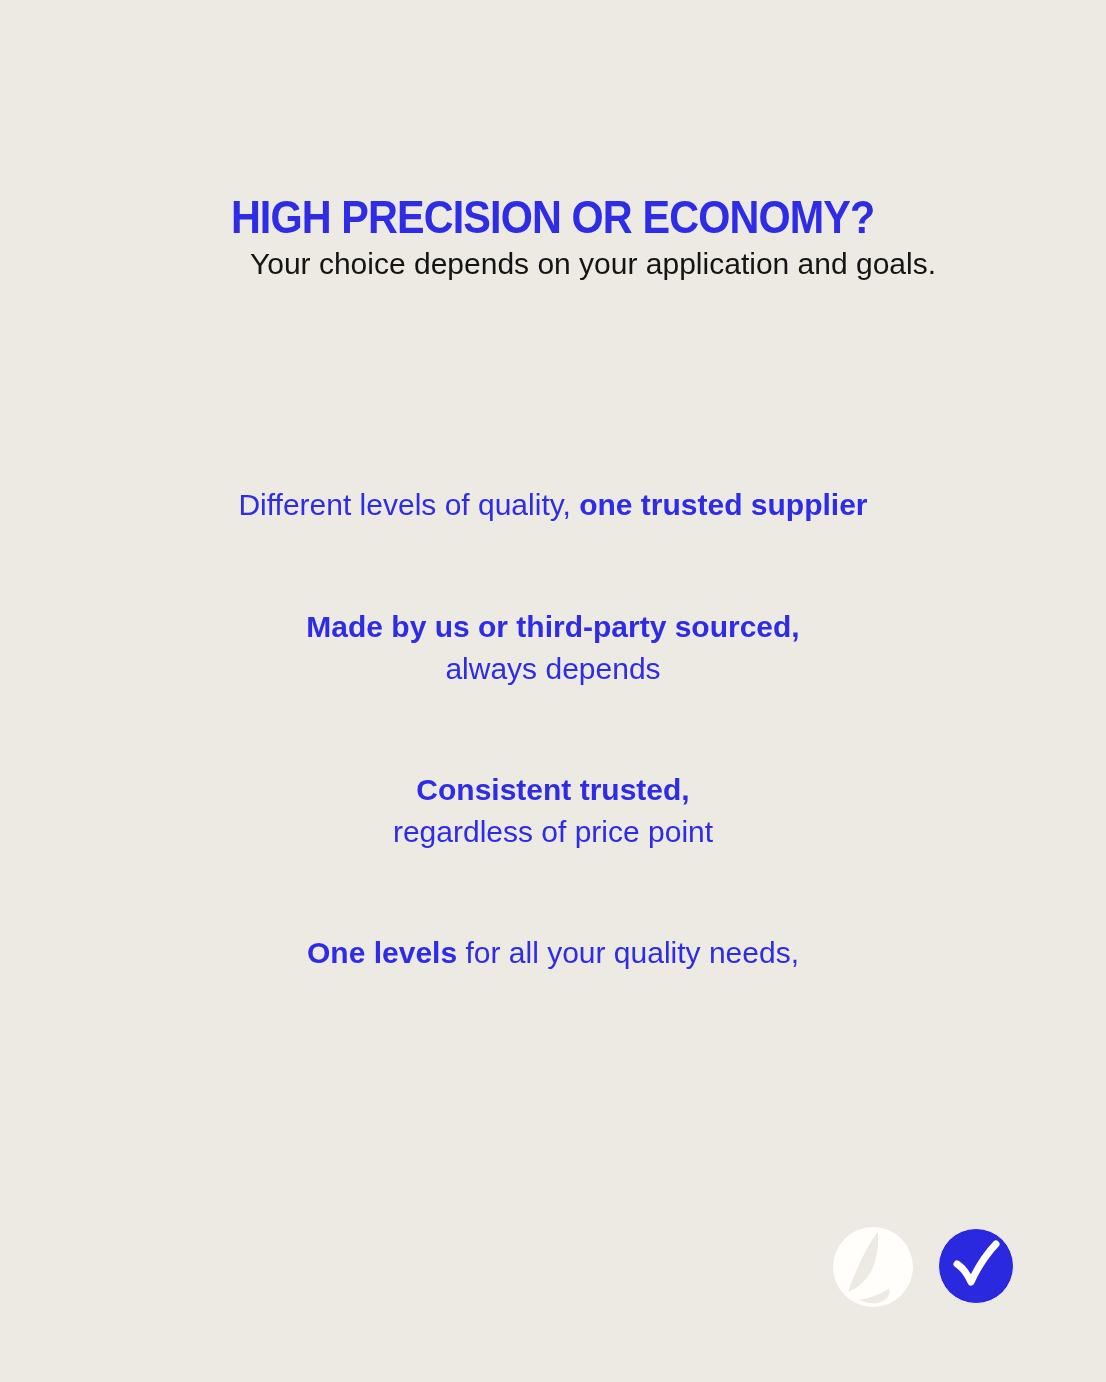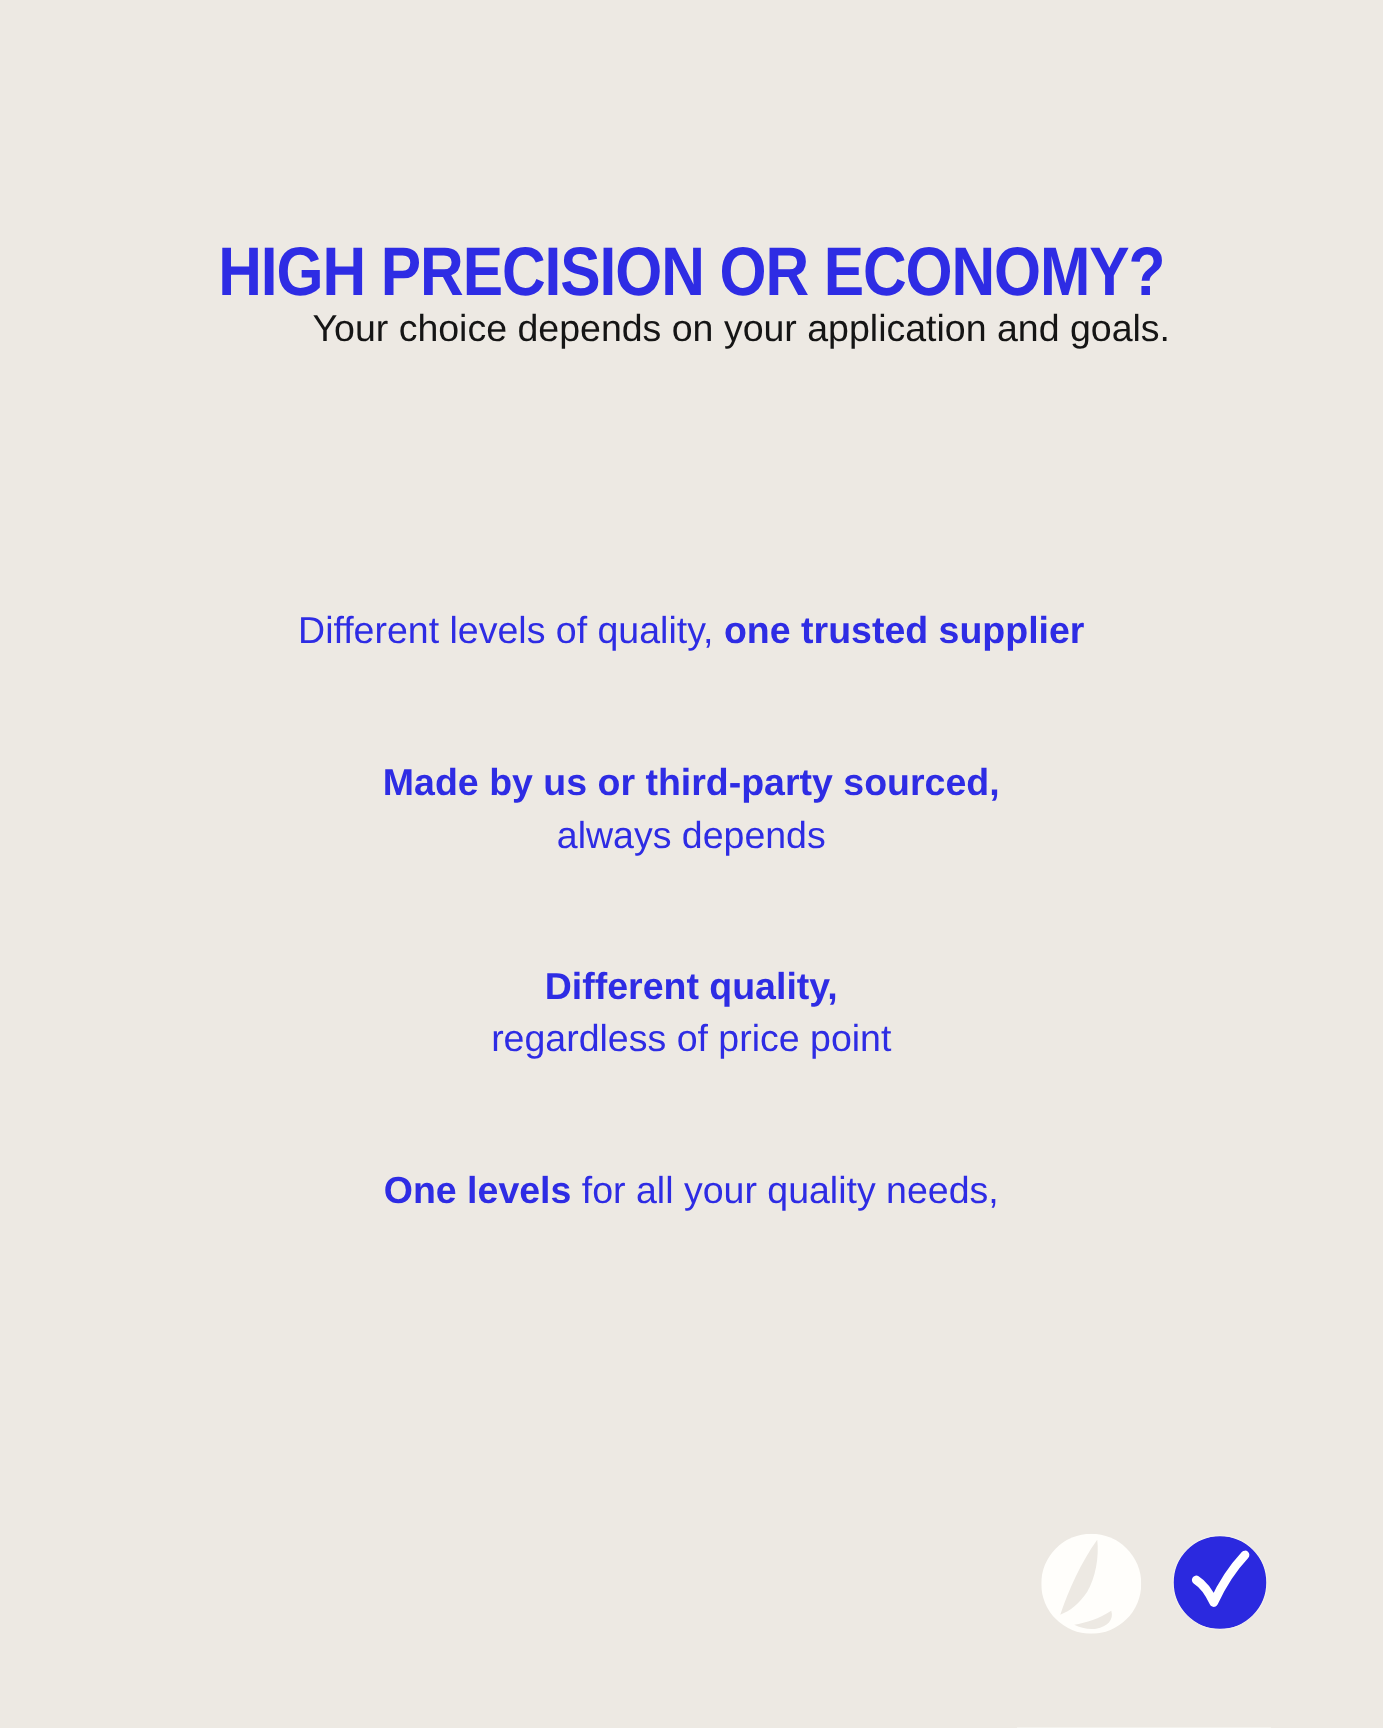--- a/index.html
+++ b/index.html
@@ -13,21 +13,21 @@
   }
   .center-abs {
     position: absolute;
     left: 0;
     width: 100%;
     text-align: center;
   }
   .headline {
     top: 189px;
     color: #2E2CE4;
-    font-size: 55px;
+    font-size: 47px;
     font-weight: 700;
     line-height: 56px;
     letter-spacing: -1px;
     white-space: nowrap;
   }
   .headline .squeeze {
     display: inline-block;
     transform: scaleX(0.88);
     transform-origin: 50% 50%;
   }
@@ -80,21 +80,21 @@
   <div class="center-abs point p1">
     <div class="line"><span class="reg">Different levels of quality, </span><span class="bold">one trusted supplier</span></div>
   </div>
 
   <div class="center-abs point p2">
     <div class="line"><span class="bold">Made by us or third-party sourced,</span></div>
     <div class="line"><span class="reg">always depends</span></div>
   </div>
 
   <div class="center-abs point p3">
-    <div class="line"><span class="bold">Different quality,</span></div>
+    <div class="line"><span class="bold">Consistent trusted,</span></div>
     <div class="line"><span class="reg">regardless of price point</span></div>
   </div>
 
   <div class="center-abs point p4">
     <div class="line"><span class="bold">One levels </span><span class="reg">for all your quality needs,</span></div>
   </div>
 
   <div class="logo-wrap">
     <svg width="80" height="80" viewBox="0 0 100 100">
       <circle cx="50" cy="50" r="50" fill="#FFFEFB"></circle>

